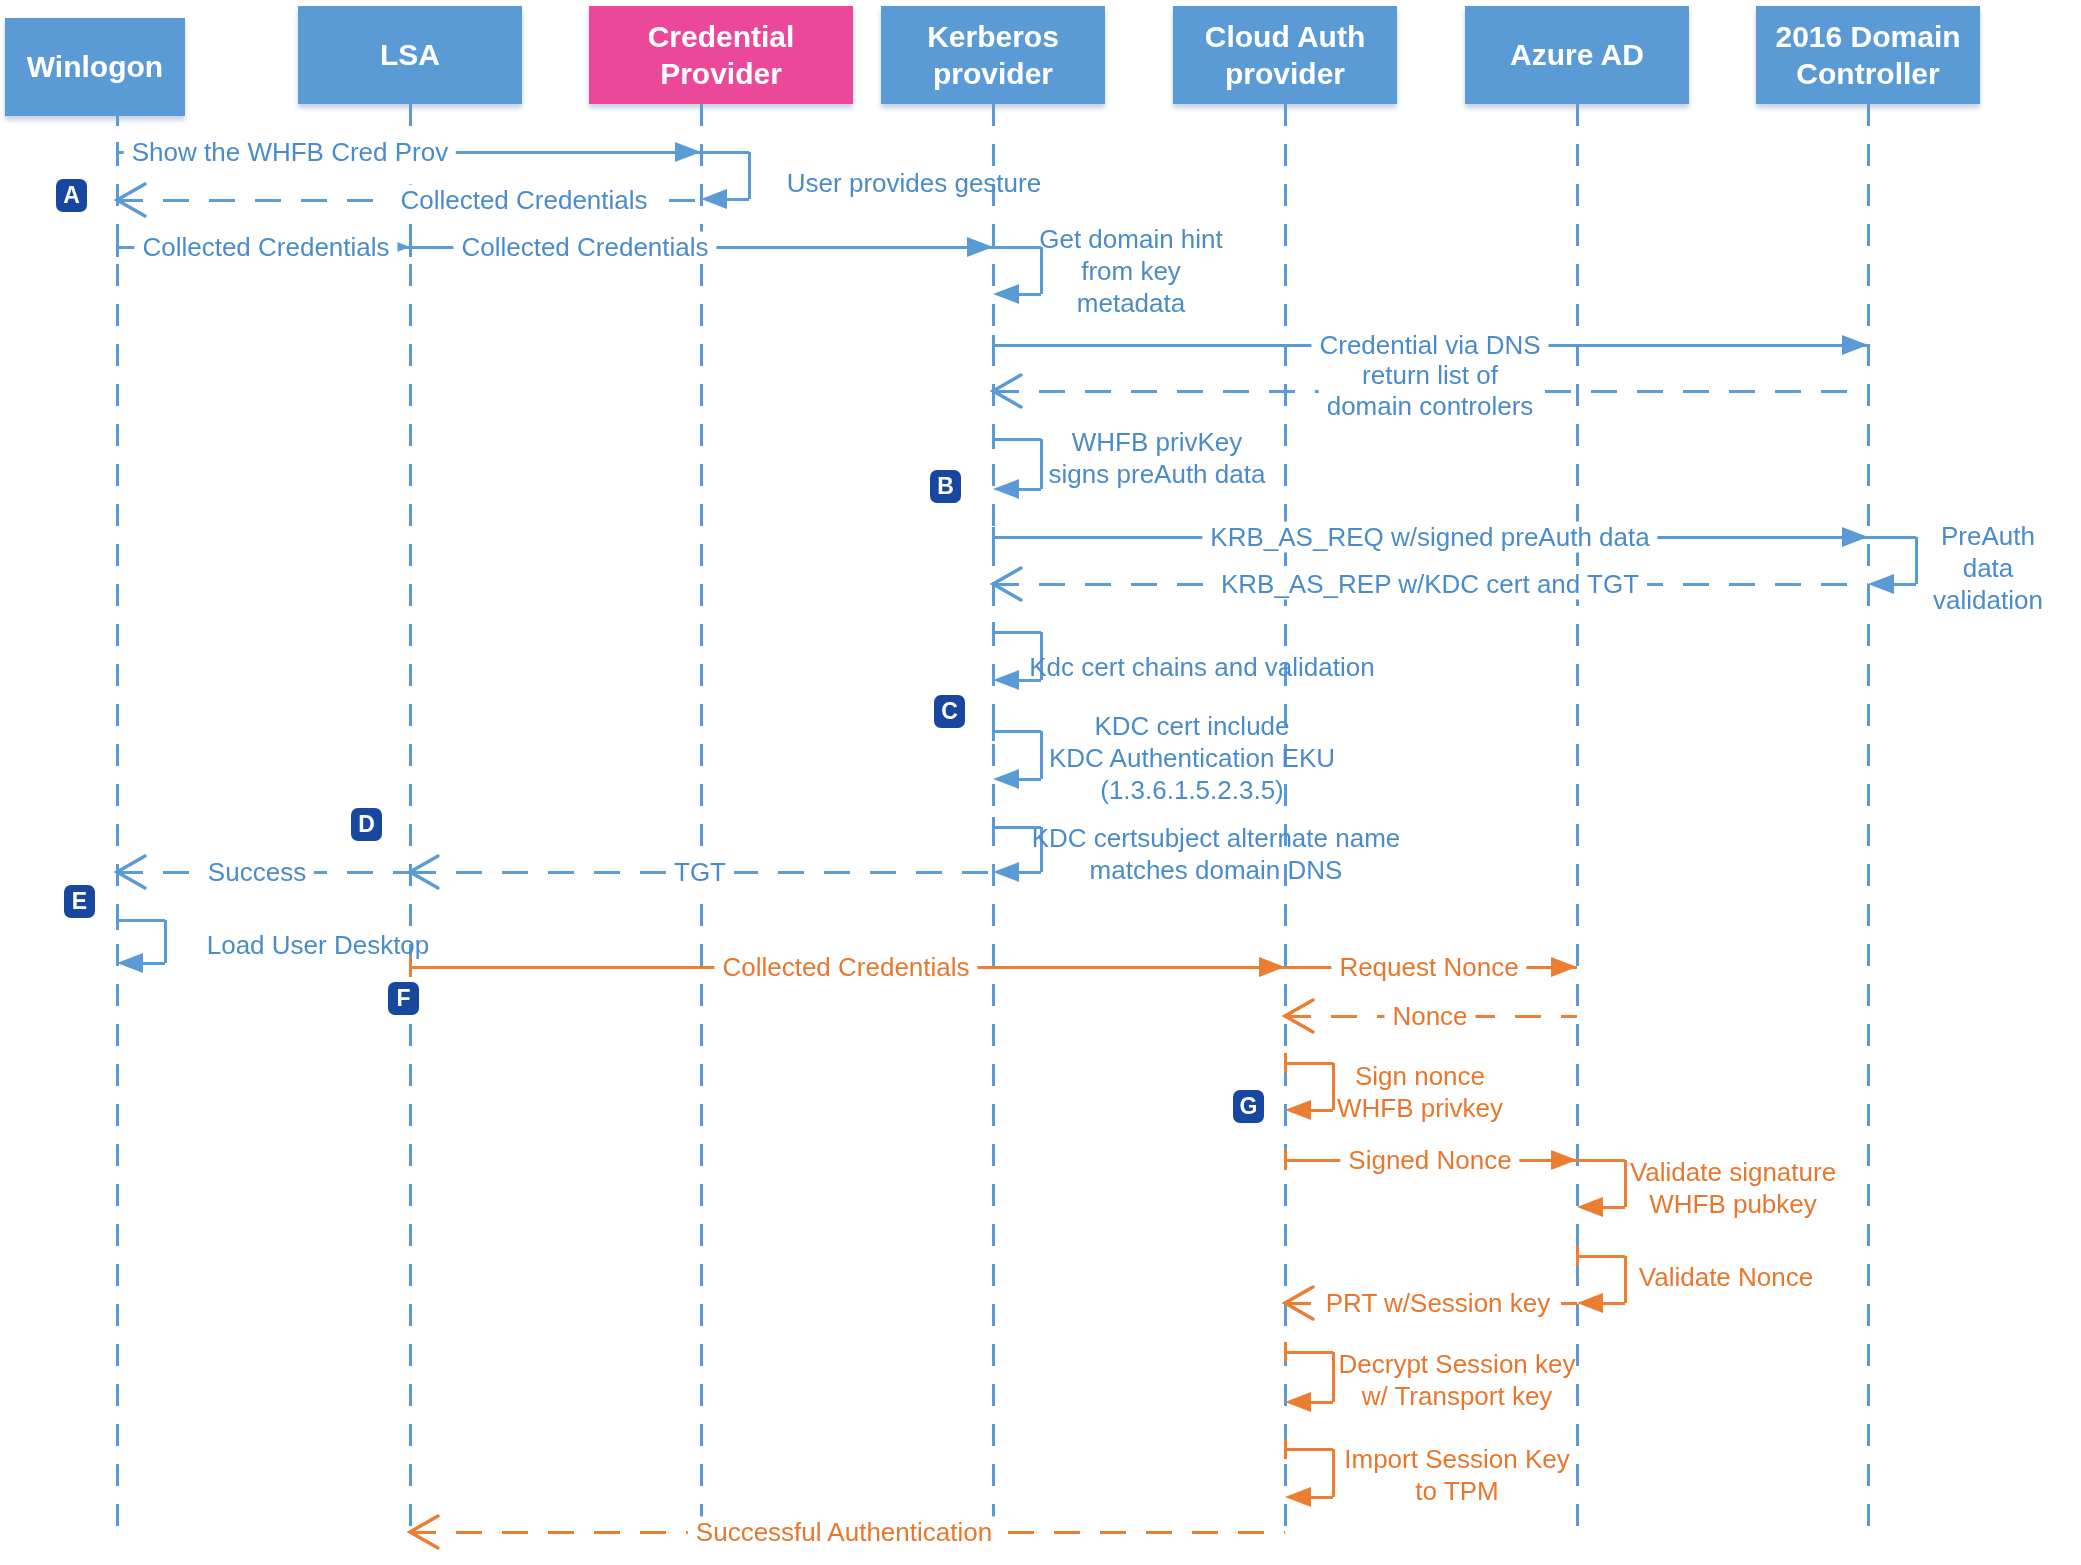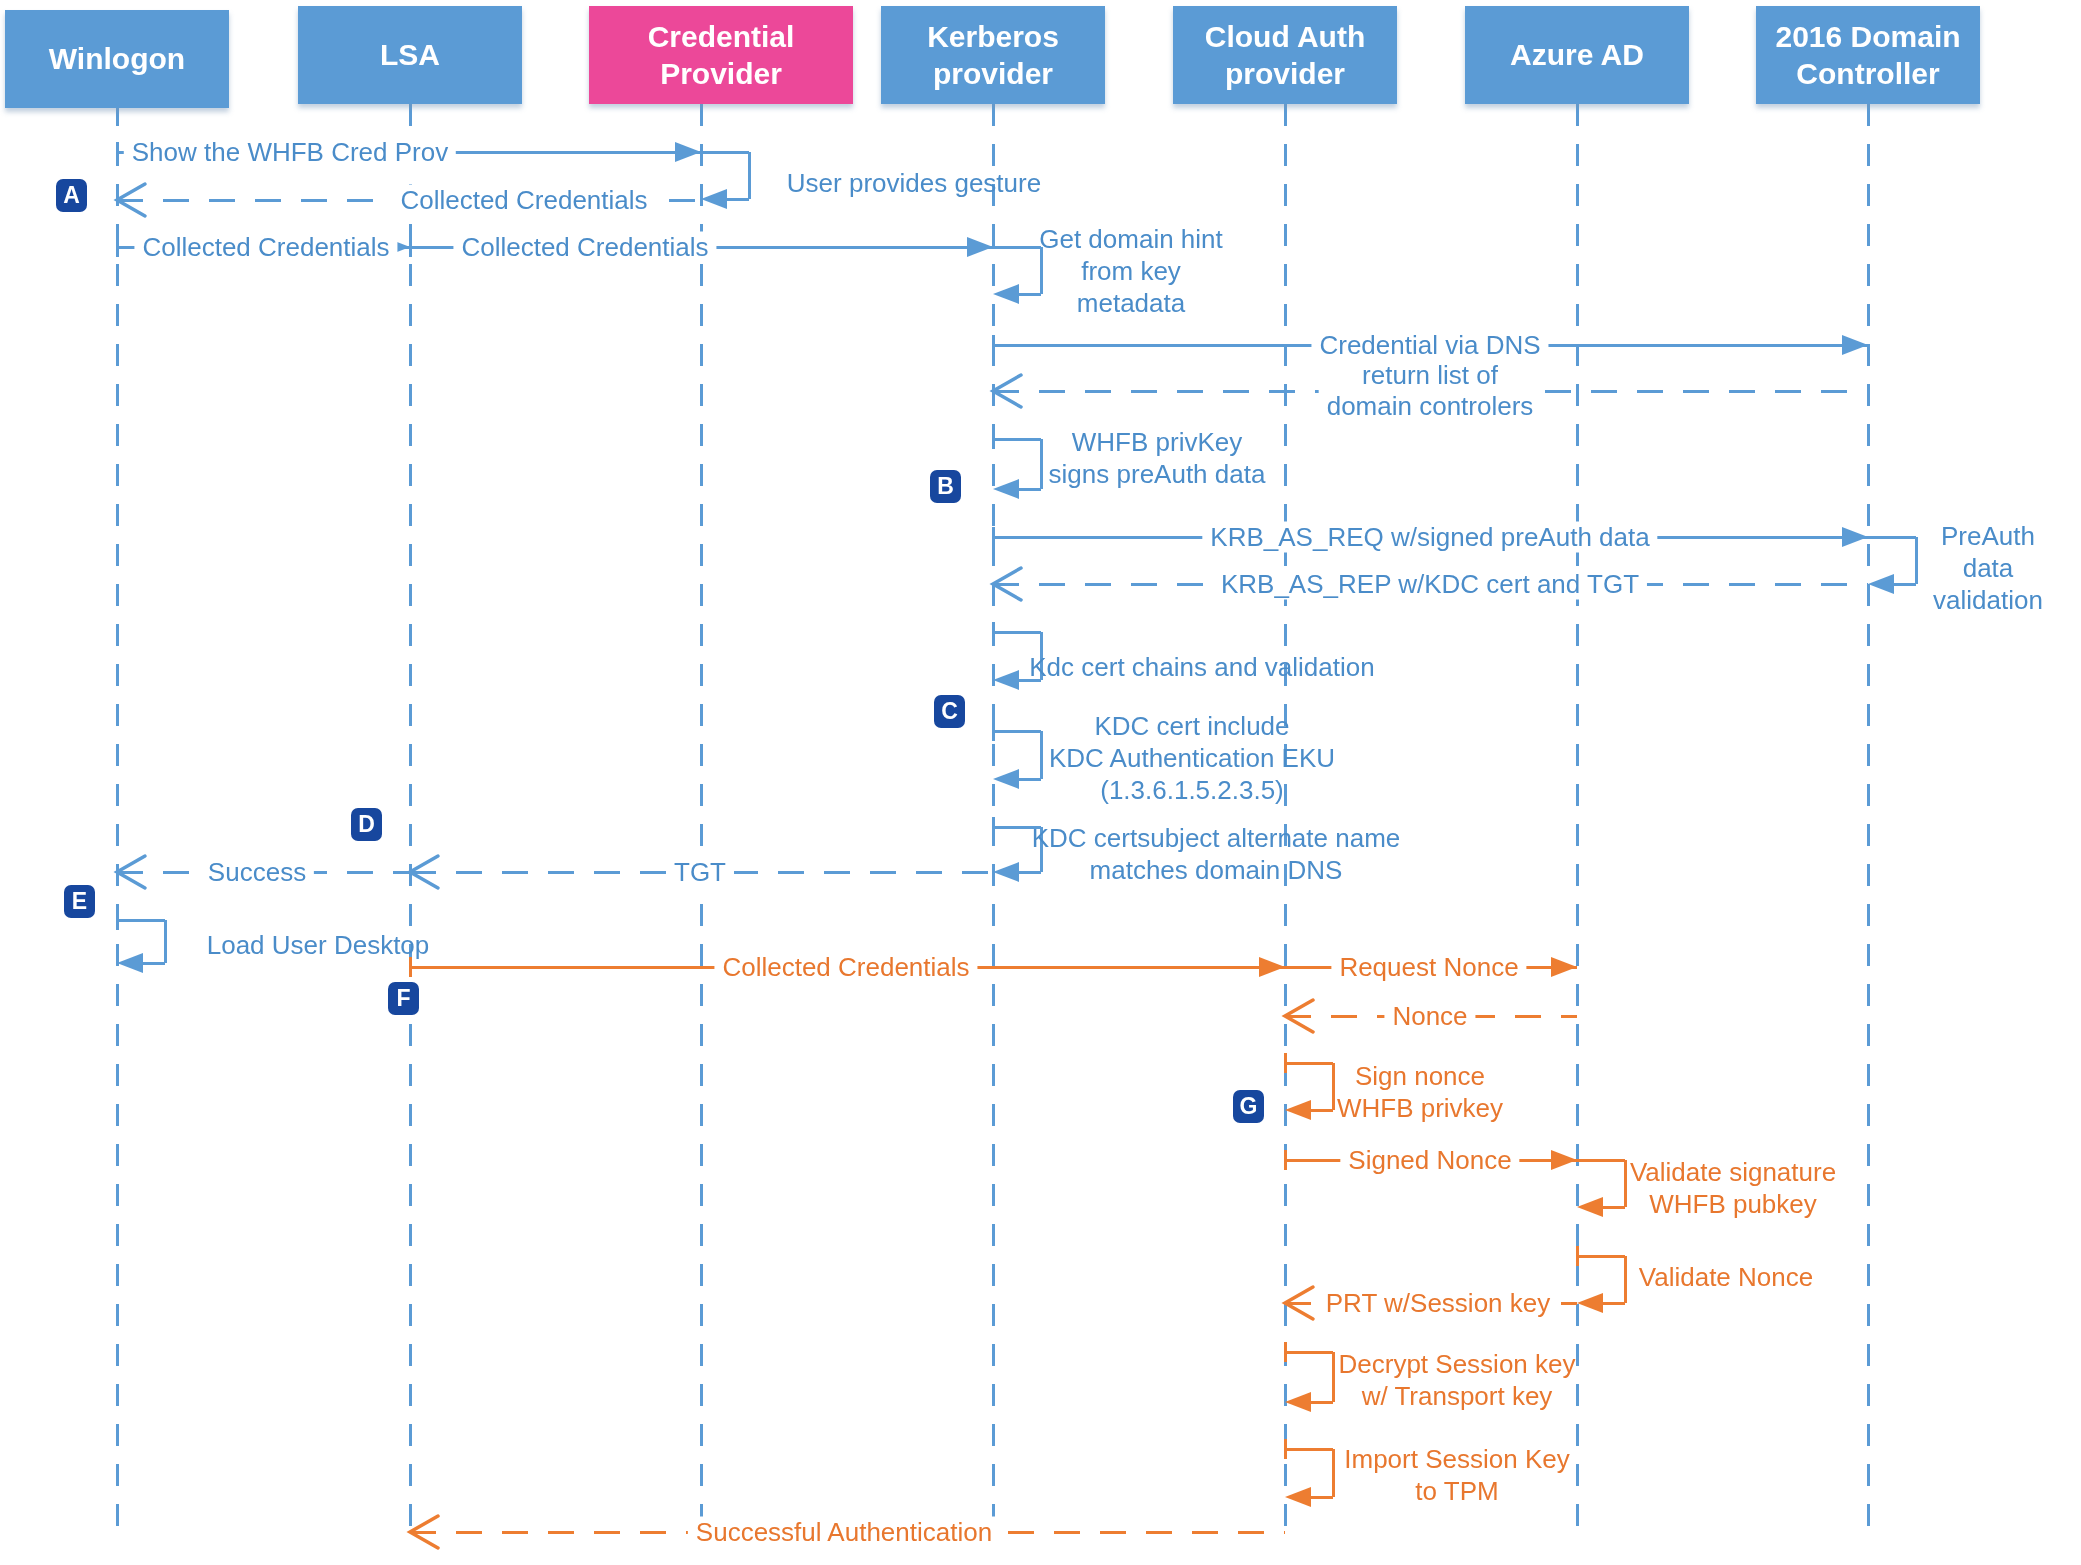--- a/index.html
+++ b/index.html
@@ -200,21 +200,21 @@
     <div class="tick" style="left: 1283.5px; top: 1342px; background: rgb(237, 125, 49);"></div>
     <div class="loop-label" style="left: 1457px; top: 1380px; color: rgb(232, 119, 46);">Decrypt Session key
 w/ Transport key</div>
     <div class="hline" style="left: 1285px; top: 1447.5px; width: 48px; background: rgb(237, 125, 49);"></div>
     <div class="vline" style="left: 1331.5px; top: 1449px; height: 48px; background: rgb(237, 125, 49);"></div>
     <div class="hline" style="left: 1303px; top: 1495.5px; width: 30px; background: rgb(237, 125, 49);"></div>
     <div class="arrow-filled" style="top: 1487px; border-top: 10px solid transparent; border-bottom: 10px solid transparent; left: 1285px; border-right: 26px solid rgb(237, 125, 49);"></div>
     <div class="tick" style="left: 1283.5px; top: 1439px; background: rgb(237, 125, 49);"></div>
     <div class="loop-label" style="left: 1457px; top: 1475px; color: rgb(232, 119, 46);">Import Session Key
 to TPM</div>
-    <div class="actor-box" style="left: 5px; top: 10px; width: 224px; height: 98px; background: rgb(91, 155, 213); color: rgb(255, 255, 255);">Winlogon</div>
+    <div class="actor-box" style="left: 5px; top: 18px; width: 180px; height: 98px; background: rgb(91, 155, 213); color: rgb(255, 255, 255);">Winlogon</div>
     <div class="actor-box" style="left: 298px; top: 6px; width: 224px; height: 98px; background: rgb(91, 155, 213); color: rgb(255, 255, 255);">LSA</div>
     <div class="actor-box" style="left: 589px; top: 6px; width: 264px; height: 98px; background: #ec4899; color: rgb(255, 255, 255);">Credential Provider</div>
     <div class="actor-box" style="left: 881px; top: 6px; width: 224px; height: 98px; background: rgb(91, 155, 213); color: rgb(255, 255, 255);">Kerberos provider</div>
     <div class="actor-box" style="left: 1173px; top: 6px; width: 224px; height: 98px; background: rgb(91, 155, 213); color: rgb(255, 255, 255);">Cloud Auth provider</div>
     <div class="actor-box" style="left: 1465px; top: 6px; width: 224px; height: 98px; background: rgb(91, 155, 213); color: rgb(255, 255, 255);">Azure AD</div>
     <div class="actor-box" style="left: 1756px; top: 6px; width: 224px; height: 98px; background: rgb(91, 155, 213); color: rgb(255, 255, 255);">2016 Domain Controller</div>
     <div class="badge" style="left: 56px; top: 179px; background: rgb(23, 71, 158); color: rgb(255, 255, 255);">A</div>
     <div class="badge" style="left: 930px; top: 470px; background: rgb(23, 71, 158); color: rgb(255, 255, 255);">B</div>
     <div class="badge" style="left: 934px; top: 695px; background: rgb(23, 71, 158); color: rgb(255, 255, 255);">C</div>
     <div class="badge" style="left: 351px; top: 808px; background: rgb(23, 71, 158); color: rgb(255, 255, 255);">D</div>

